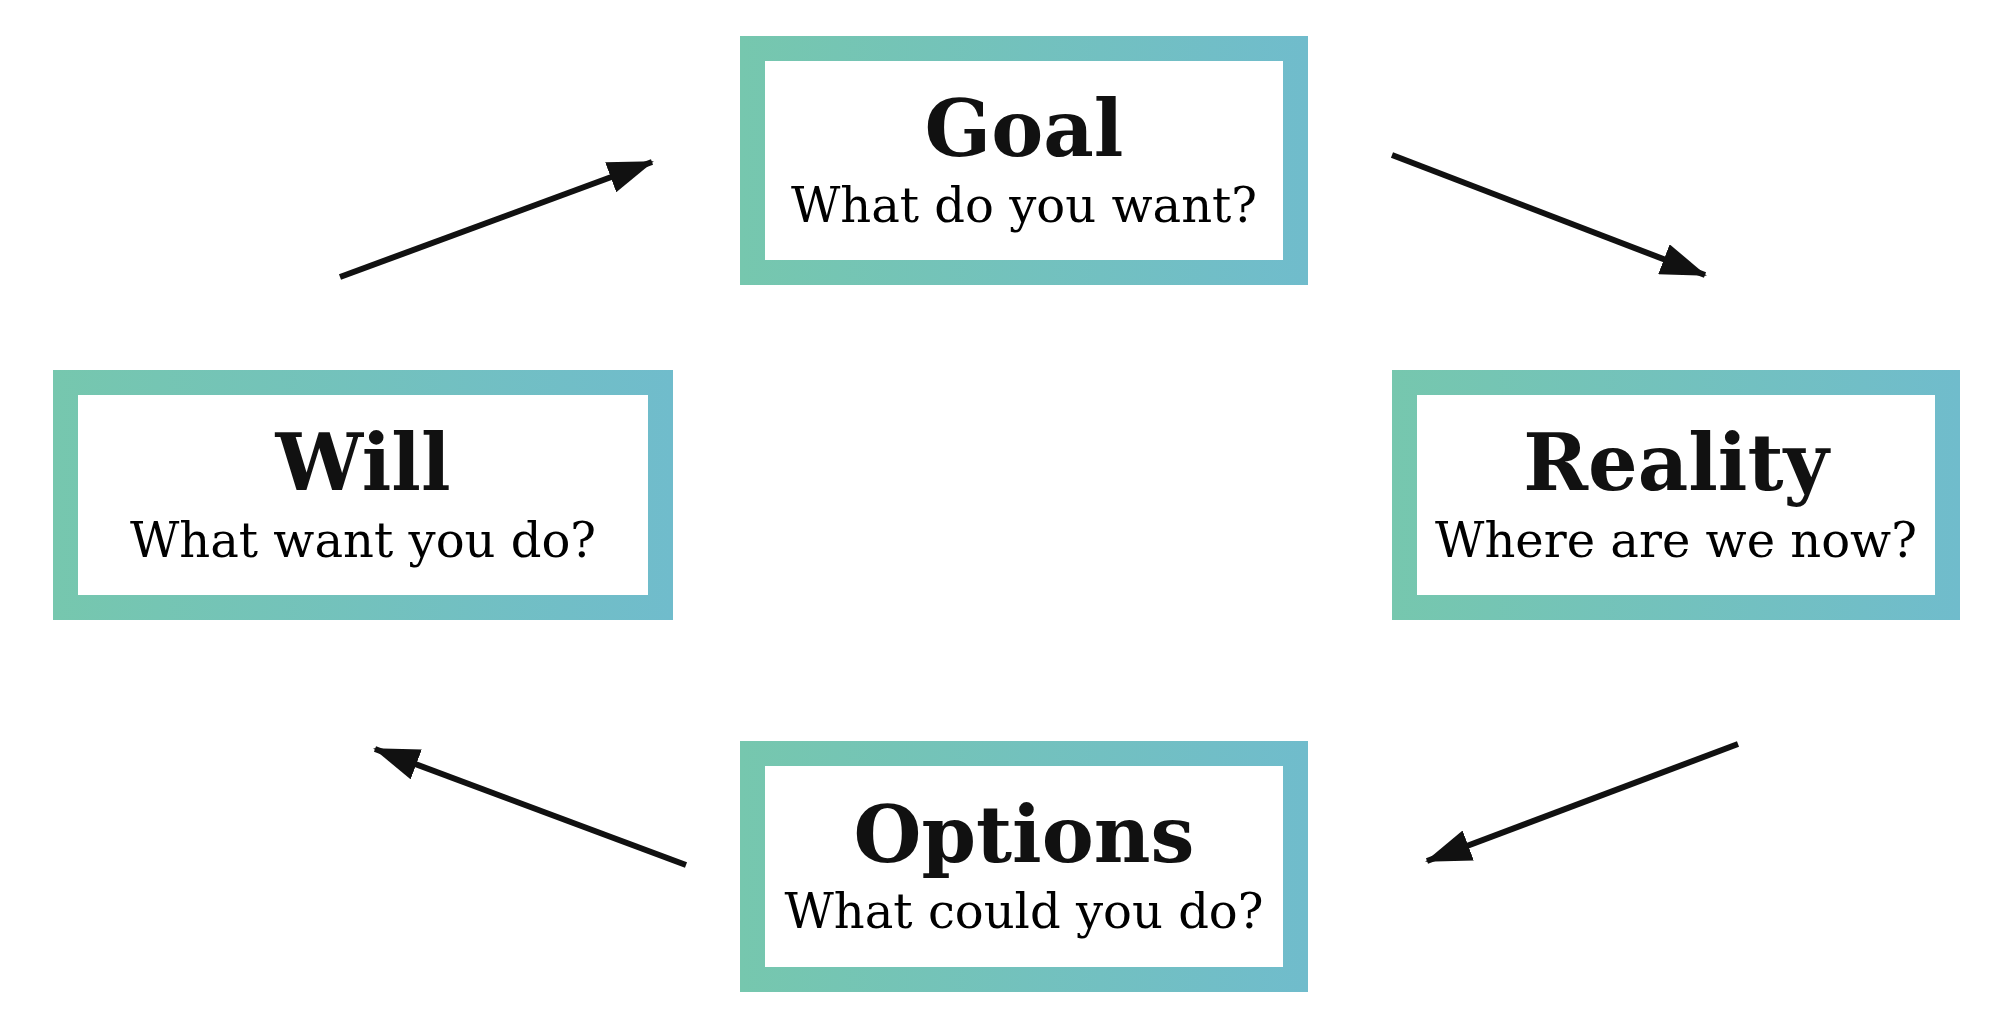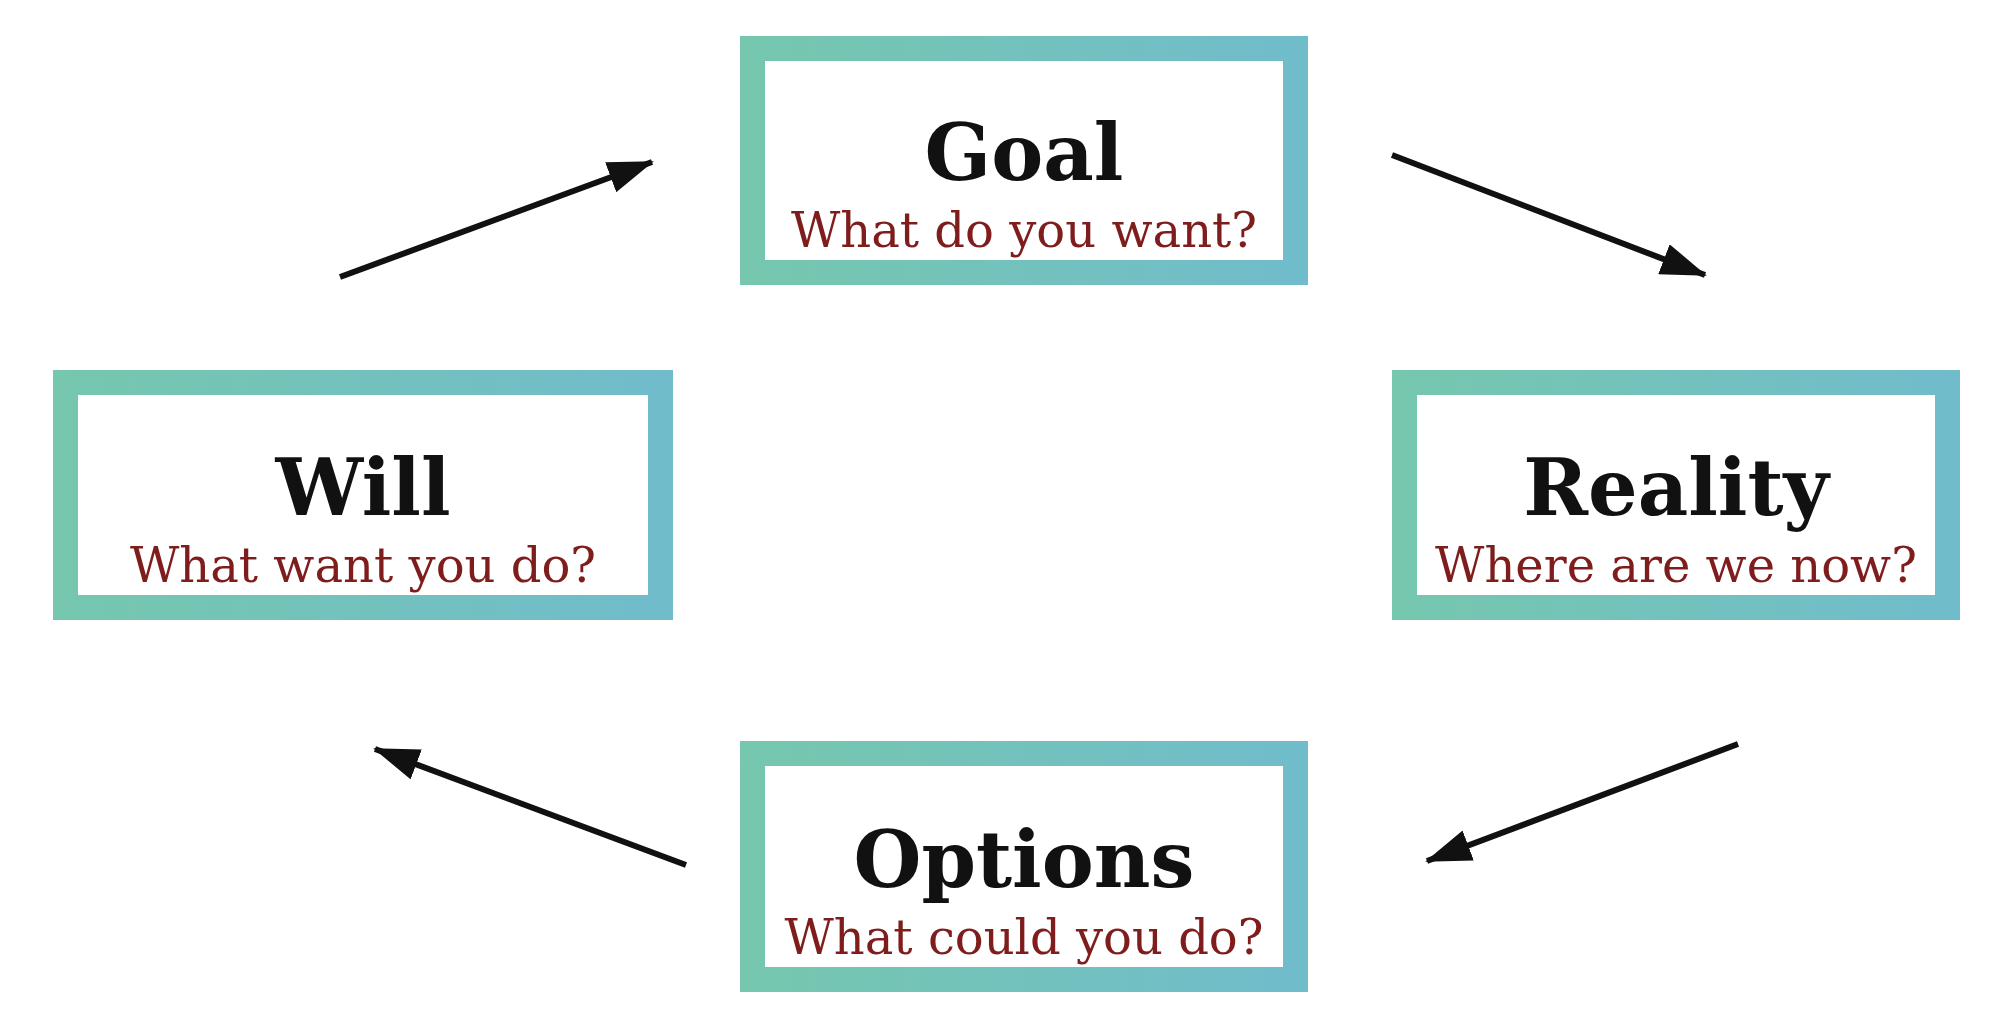--- a/index.html
+++ b/index.html
@@ -32,36 +32,36 @@
   .box-reality { left: 1392px; top: 370px; width: 568px; height: 250px; }
   .box-options { left: 740px;  top: 741px; width: 568px; height: 251px; }
   .box-will    { left: 53px;   top: 370px; width: 620px; height: 250px; }
   .box-inner {
     width: 100%;
     height: 100%;
     background: #ffffff;
     display: flex;
     flex-direction: column;
     align-items: center;
-    justify-content: flex-end;
+    justify-content: center;
     text-align: center;
   }
   .box-title {
     font-size: 78px;
     font-weight: 700;
     line-height: 1.1;
     color: #111111;
     white-space: nowrap;
   }
   .box-subtitle {
     font-size: 48px;
     font-weight: 400;
     line-height: 1.25;
     margin-top: 4px;
-    color: #7f1d1d;
+    color: #000000;
     white-space: nowrap;
   }
 </style>
 </head>
 <body>
 
 <div class="canvas">
 
   <svg class="arrow-layer" viewBox="0 0 2000 1026" xmlns="http://www.w3.org/2000/svg">
     <defs>

